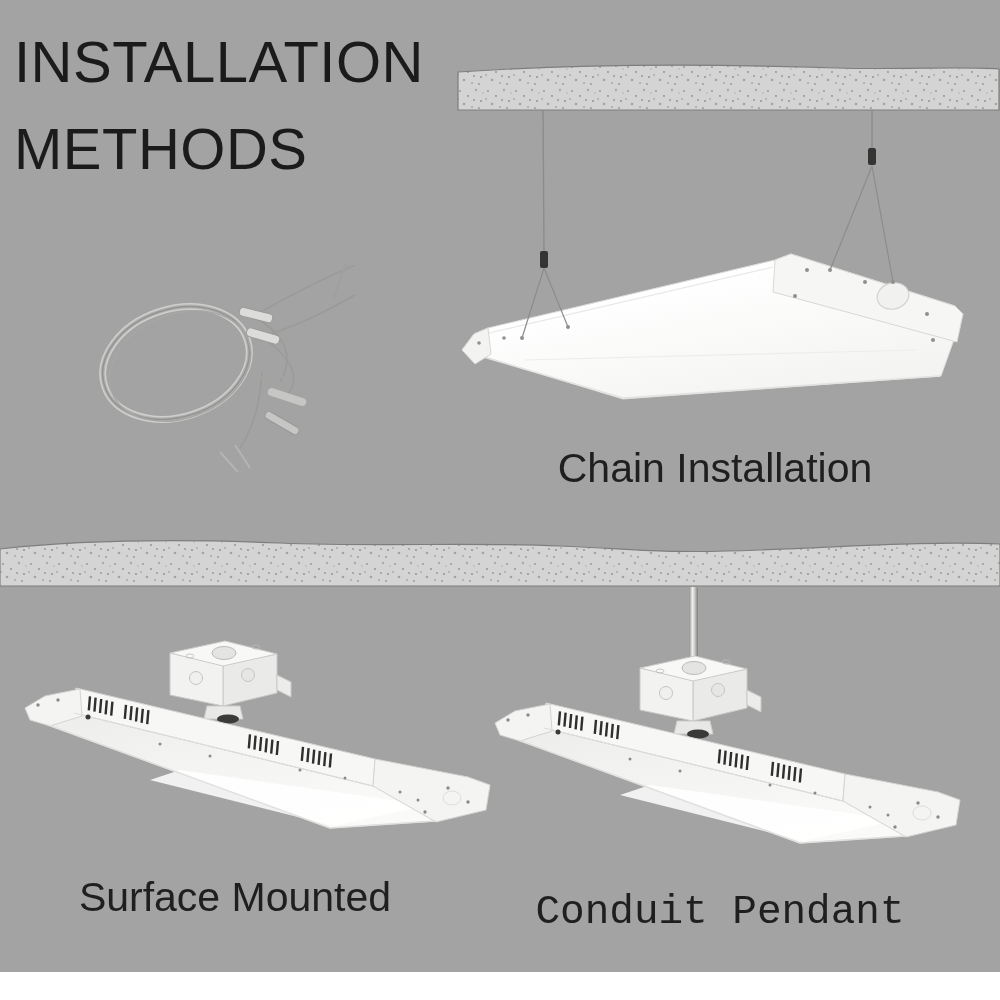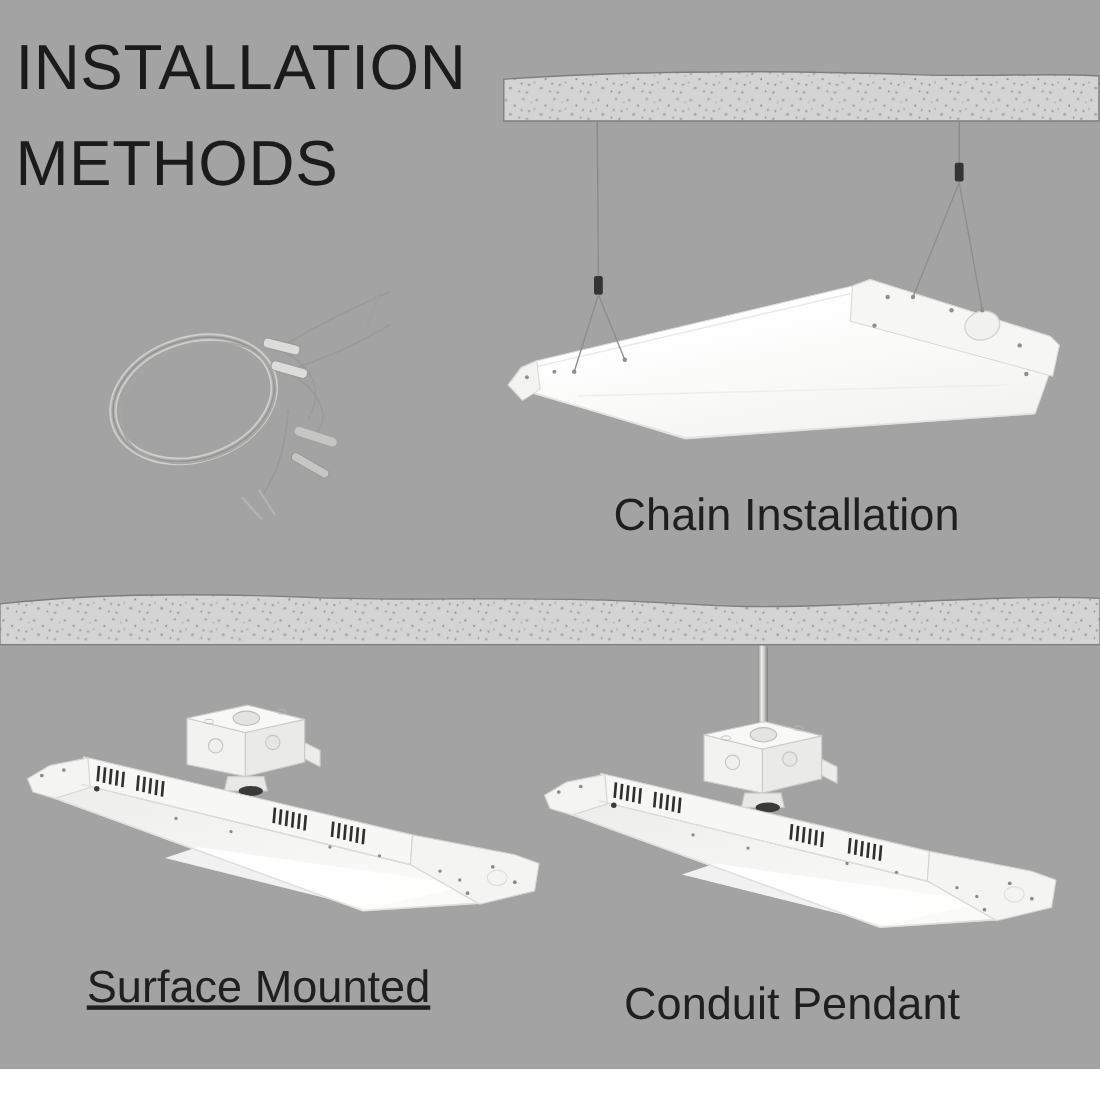--- a/index.html
+++ b/index.html
@@ -5,22 +5,22 @@
   html,body{margin:0;padding:0;background:#ffffff;}
   .canvas{position:relative;width:1000px;height:972px;background:#a3a3a3;overflow:hidden;
           font-family:"Liberation Sans","DejaVu Sans",sans-serif;}
   .abs{position:absolute;}
   .title{position:absolute;left:14px;top:18px;width:480px;margin:0;
          font-size:58px;line-height:1.5;font-weight:400;letter-spacing:.5px;
          color:#1b1b1b;}
   .label{position:absolute;text-align:center;font-size:41px;font-weight:400;color:#1f1f1f;}
   .label-chain{left:55px;top:459px;width:300px;}
   .label-chain-install{left:445px;top:424px;width:540px;margin-top:21px;}
-  .label-surface{left:0px;top:874px;width:470px;text-decoration:underline;}
-  .label-conduit{left:470px;top:889px;width:500px;}
+  .label-surface{left:0px;top:874px;width:470px;}
+  .label-conduit{left:470px;top:889px;width:500px;font-family:Liberation Mono, monospace;}
   .ceiling-top{left:457px;top:63px;}
   .ceiling-mid{left:0px;top:536px;}
   .chainkit{left:60px;top:240px;}
   .chain-scene{left:455px;top:110px;}
   .fixture-left{left:0px;top:620px;}
   .fixture-right{left:470px;top:635px;}
   .conduit-rod{left:689px;top:587px;width:9px;height:83px;border-radius:2px;
     background:linear-gradient(90deg,#8f8f8d 0%,#efefed 38%,#cdcdcb 62%,#7c7c7a 100%);}
   .defs-holder{position:absolute;width:0;height:0;overflow:hidden;}
 </style>

